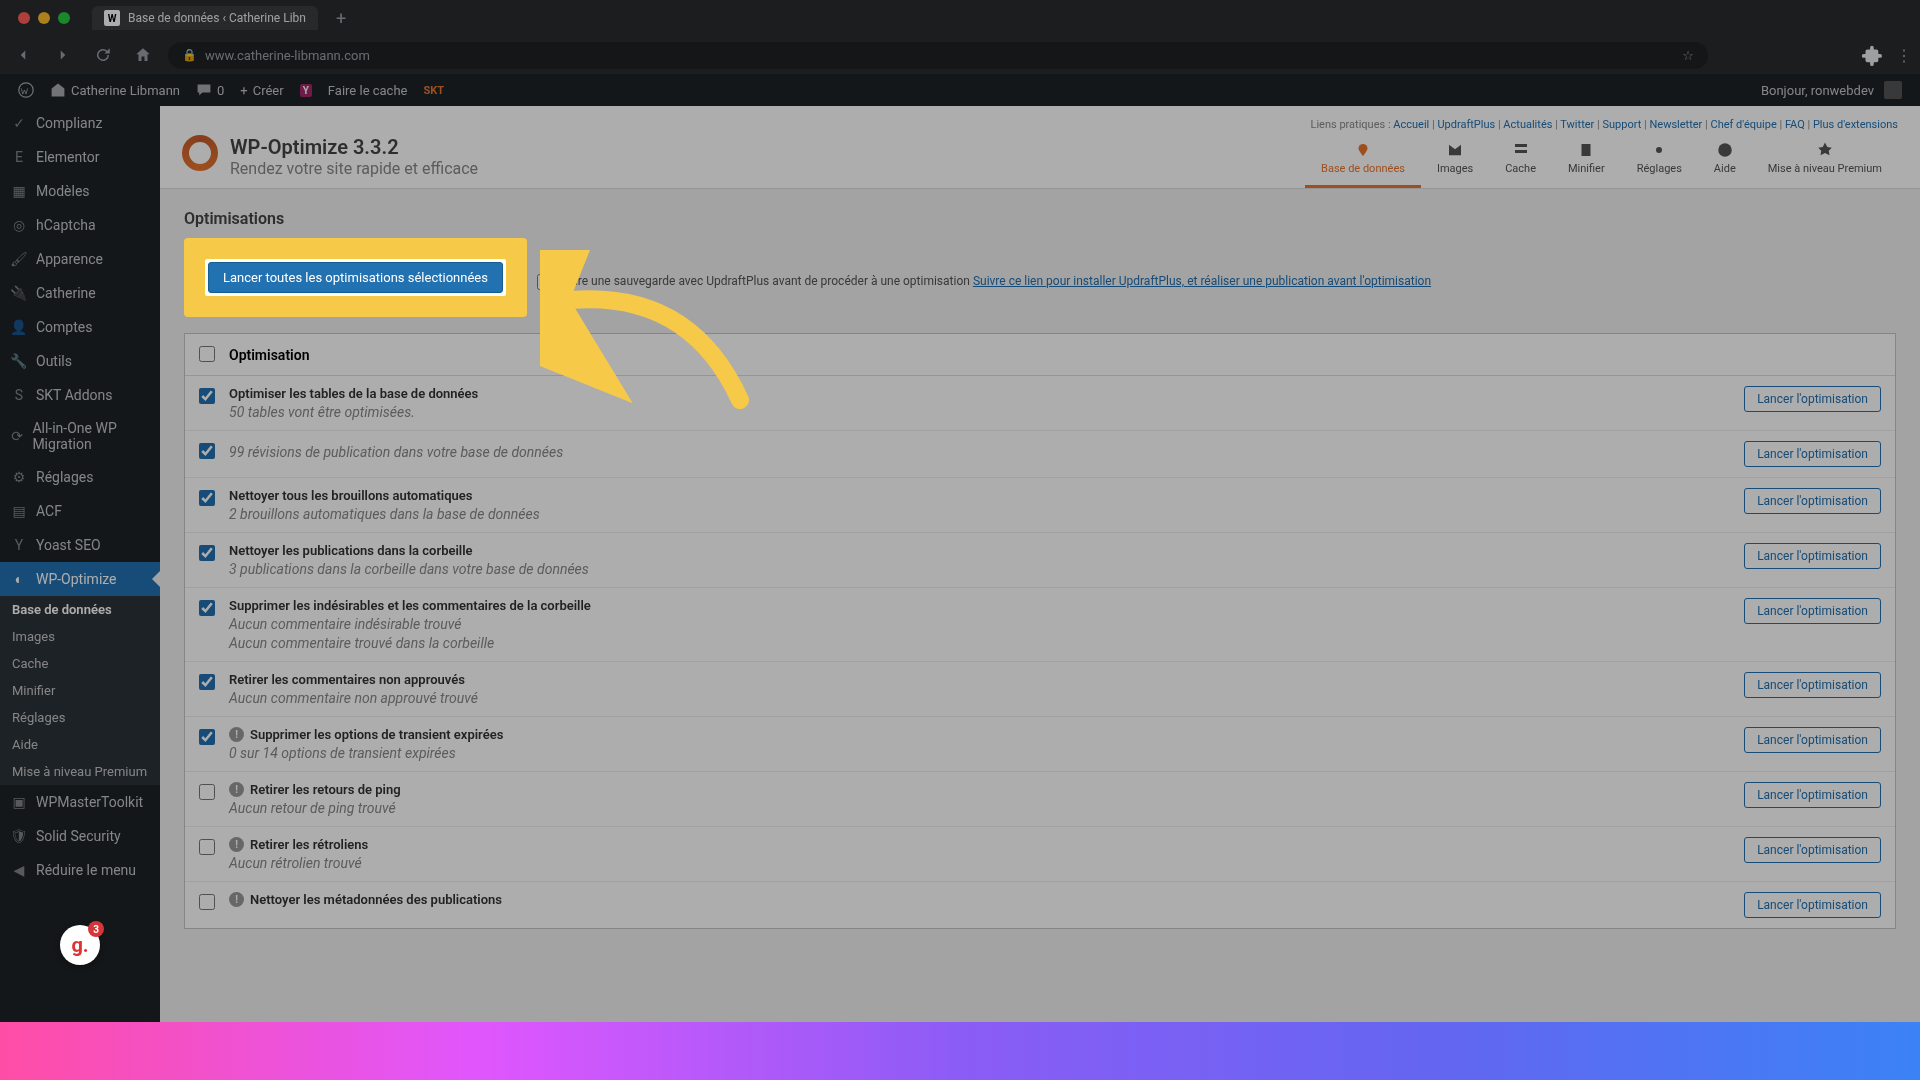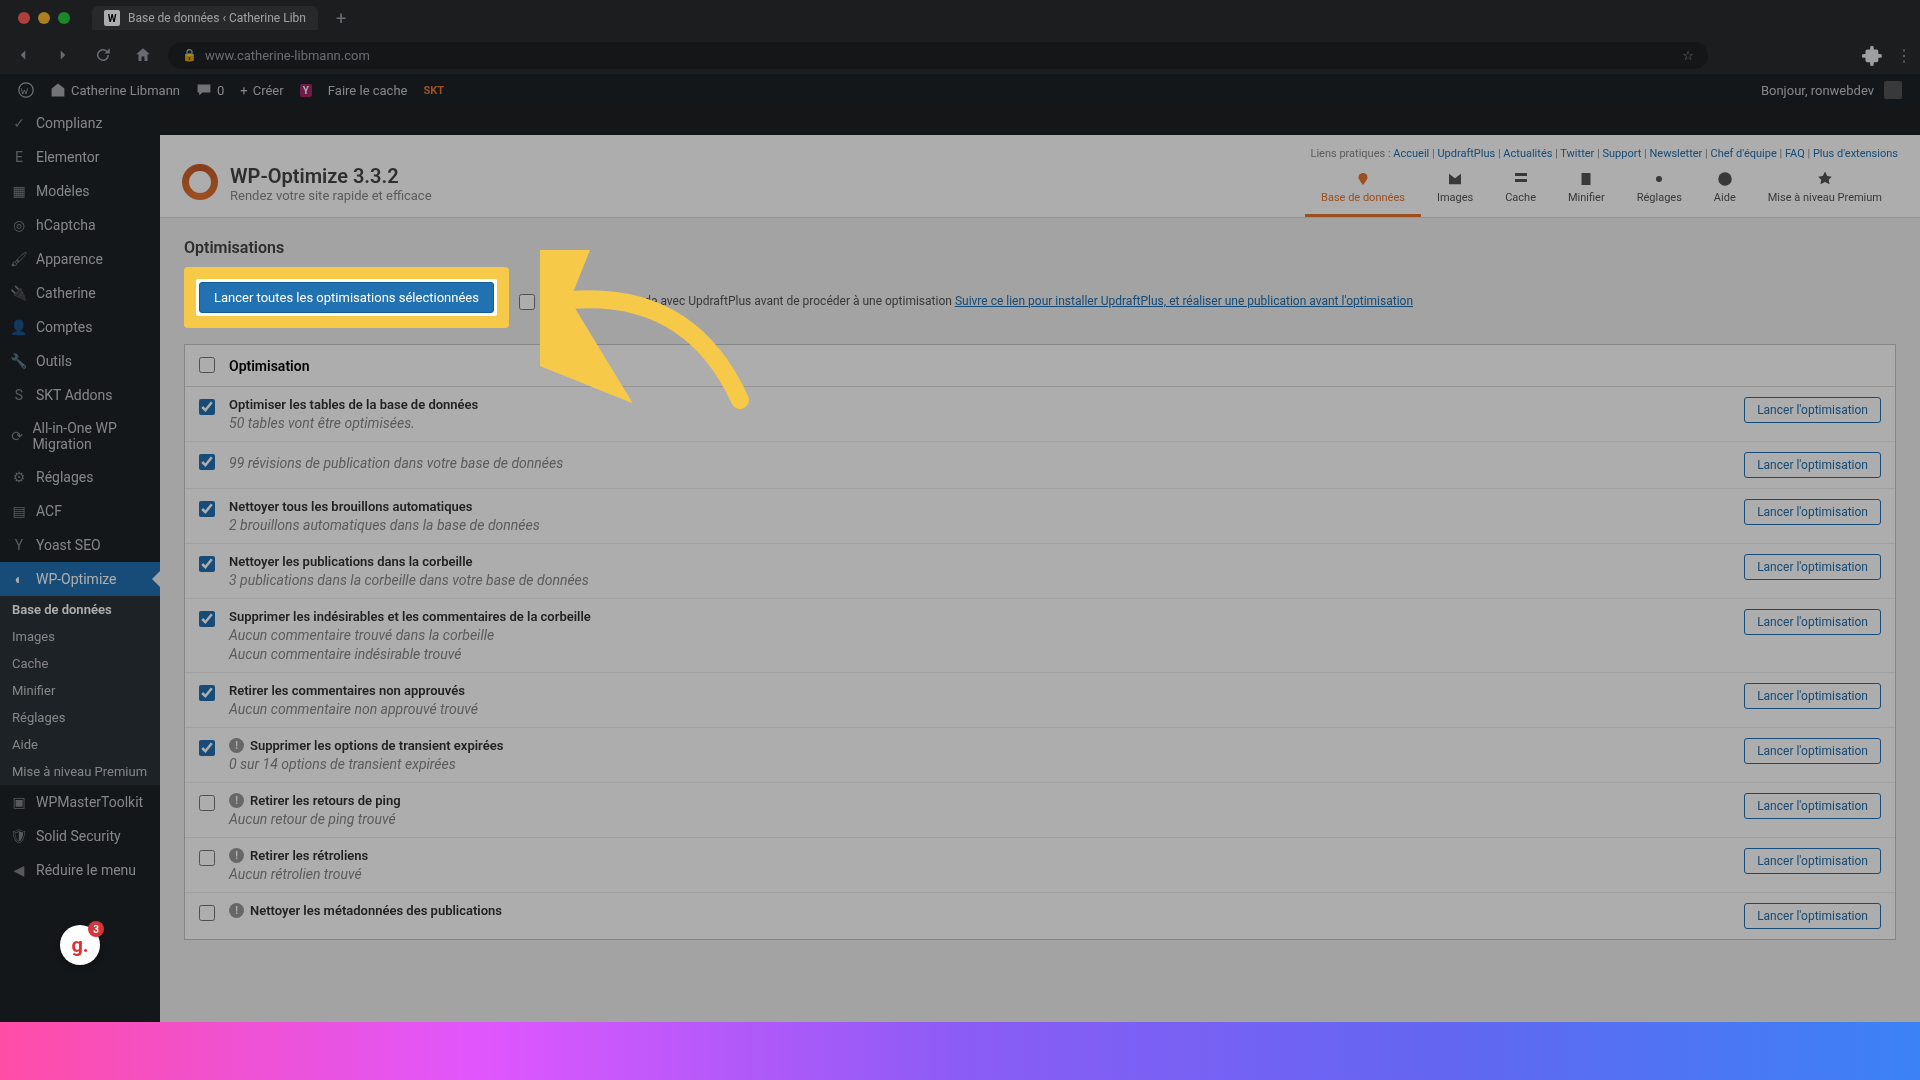--- a/index.html
+++ b/index.html
@@ -37,40 +37,40 @@
 .menu-item { display:flex; align-items:center; gap:8px; padding:8px 10px; cursor:pointer; color:#c3c4c7; }
 .menu-item.current { background:#2271b1; color:#fff; position:relative; }
 .menu-item.current::after { content:""; position:absolute; right:0; top:50%; transform:translateY(-50%); border:8px solid transparent; border-right-color:#f0f0f1; }
 .menu-item .mi-icon { width:18px; height:18px; display:flex; align-items:center; justify-content:center; font-size:14px; opacity:0.6; }
 .menu-item.current .mi-icon { opacity:1; }
 .submenu { background:#2c3338; }
 .submenu .sub-item { padding:6px 12px; font-size:13px; color:#c3c4c7; cursor:pointer; }
 .submenu .sub-item.current { color:#fff; font-weight:600; }
 
 
-.wp-content { position:absolute; left:160px; right:0; top:106px; bottom:0; background:#f0f0f1; overflow:hidden;margin-top:29px; }
+.wp-content { position:absolute; left:160px; right:0; top:106px; bottom:0; background:#f0f0f1; overflow:hidden; }
 
 .wpo-header { background:#fff; padding:12px 22px 0 22px; border-bottom:1px solid #dcdcde; }
 .wpo-links { font-size:11px; color:#888; text-align:right; }
 .wpo-links a { color:#2271b1; text-decoration:none; }
 .wpo-links span { color:#888; }
 .wpo-title-row { display:flex; align-items:flex-start; gap:12px; margin-top:4px; }
 .wpo-logo { width:36px; height:36px; border-radius:50%; background:conic-gradient(#c45b2c,#e8752e,#c45b2c); position:relative; flex-shrink:0; }
 .wpo-logo::after { content:""; position:absolute; inset:7px; border-radius:50%; background:#fff; }
 .wpo-title h1 { font-size:20px; font-weight:600; color:#444; }
-.wpo-title p { font-size:13px; color:#888; }
+.wpo-title p { font-size:16px; color:#888; }
 .wpo-tabs { margin-left:auto; display:flex; gap:0; }
 .wpo-tab { display:flex; flex-direction:column; align-items:center; padding:6px 16px 10px; font-size:11px; color:#555; cursor:pointer; gap:3px; border-bottom:3px solid transparent; }
 .wpo-tab.active { border-bottom-color:#e8752e; color:#e8752e; }
 .wpo-tab svg { width:18px; height:18px; fill:currentColor; }
 
 .wpo-body { padding:20px 24px; }
 .wpo-section-title { font-size:16px; font-weight:600; color:#444; margin-bottom:10px; }
 
-.highlight-box { background:#f7c948; padding:12px; border-radius:4px; display:inline-block; margin-bottom:8px; }
+.highlight-box { background:#f7c948; padding:21px; border-radius:4px; display:inline-block; margin-bottom:8px; }
 .highlight-box-inner { background:#fff; padding:3px; border-radius:2px; }
 .run-all-btn { background:#2271b1; color:#fff; border:1px solid #135e96; padding:7px 14px; font-size:13px; cursor:pointer; border-radius:3px; }
 .backup-text { font-size:12px; color:#555; display:inline-block; margin-left:10px; vertical-align:middle; }
 .backup-text a { color:#2271b1; text-decoration:underline; }
 
 .opt-table { border:1px solid #c3c4c7; background:#fff; }
 .opt-head { display:flex; align-items:center; padding:10px 14px; border-bottom:1px solid #dcdcde; font-size:14px; font-weight:600; }
 .opt-head .chk-col { width:30px; }
 .opt-row { display:flex; align-items:flex-start; padding:10px 14px; border-bottom:1px solid #eee; font-size:13px; }
 .opt-row:last-child { border-bottom:none; }
@@ -389,22 +389,22 @@
               <div class="opt-desc">3 publications dans la corbeille dans votre base de données</div>
             </div>
             <div><button class="run-btn">Lancer l'optimisation</button></div>
           </div>
           <div class="opt-row">
             <div class="chk-col"><input type="checkbox" checked="" style=""></div>
             <div class="opt-info">
               <div class="opt-name">
                 <span>Supprimer les indésirables et les commentaires de la corbeille</span>
               </div>
+              <div class="opt-desc">Aucun commentaire indésirable trouvé</div>
               <div class="opt-desc">Aucun commentaire trouvé dans la corbeille</div>
-              <div class="opt-desc">Aucun commentaire indésirable trouvé</div>
             </div>
             <div><button class="run-btn">Lancer l'optimisation</button></div>
           </div>
           <div class="opt-row">
             <div class="chk-col"><input type="checkbox" checked="" style=""></div>
             <div class="opt-info">
               <div class="opt-name">
                 <span>Retirer les commentaires non approuvés</span>
               </div>
               <div class="opt-desc">Aucun commentaire non approuvé trouvé</div>

